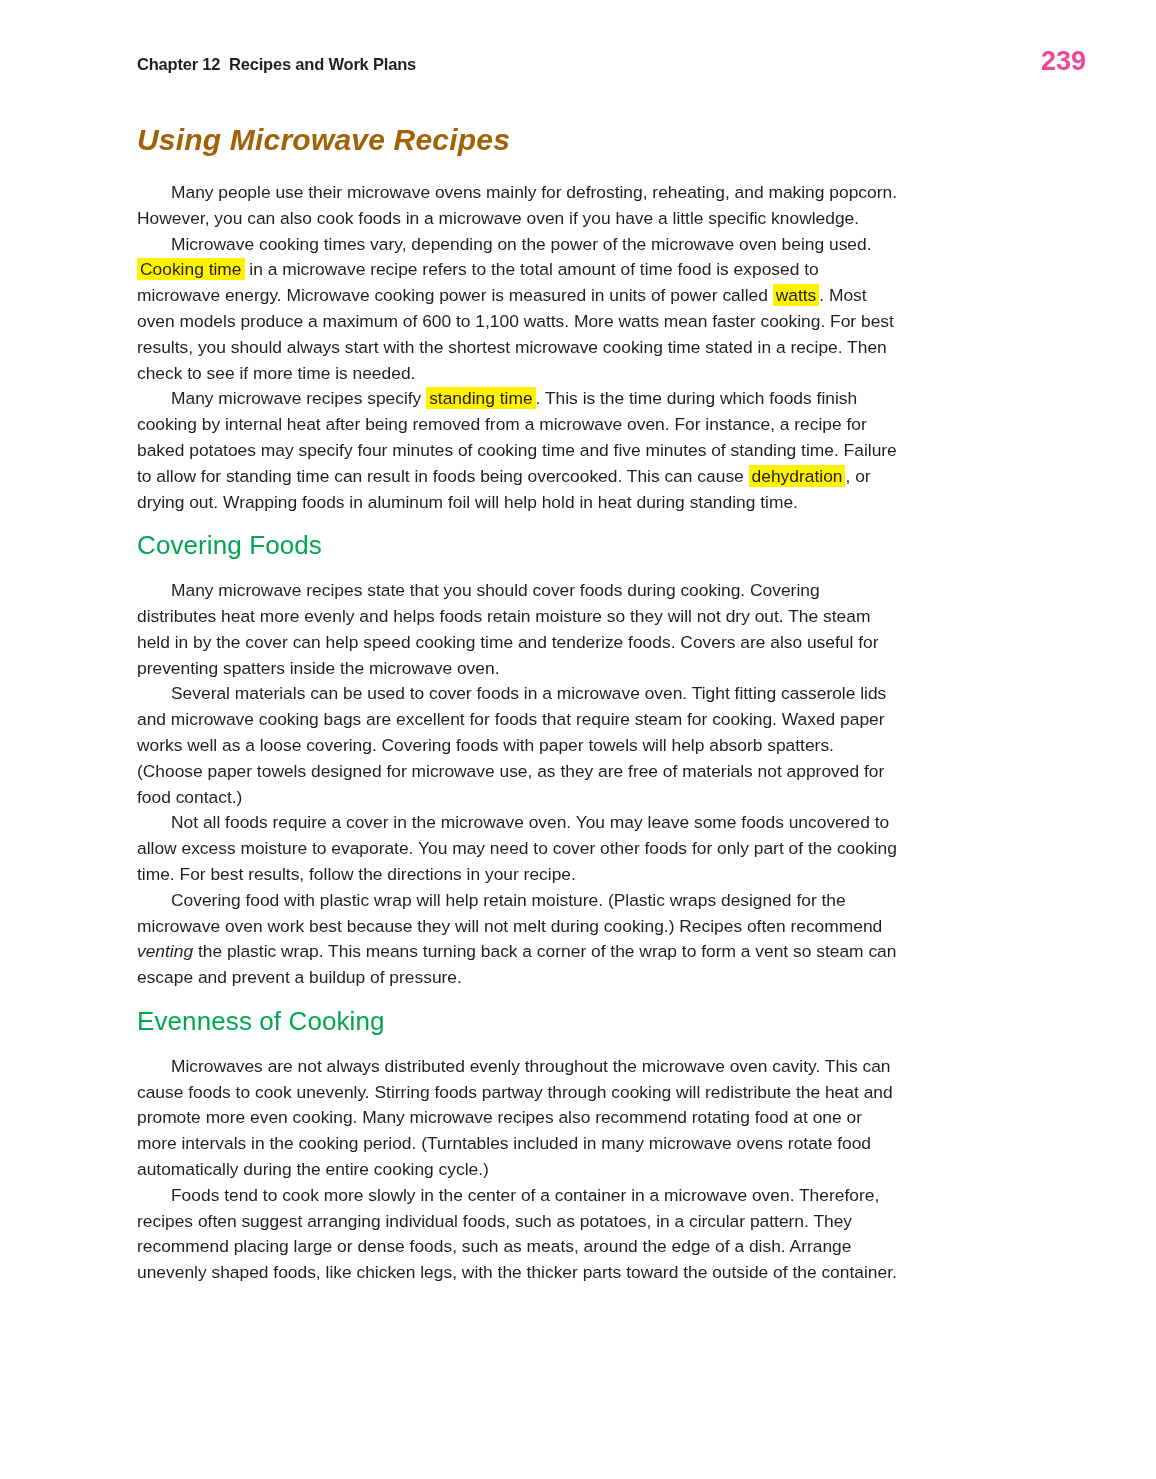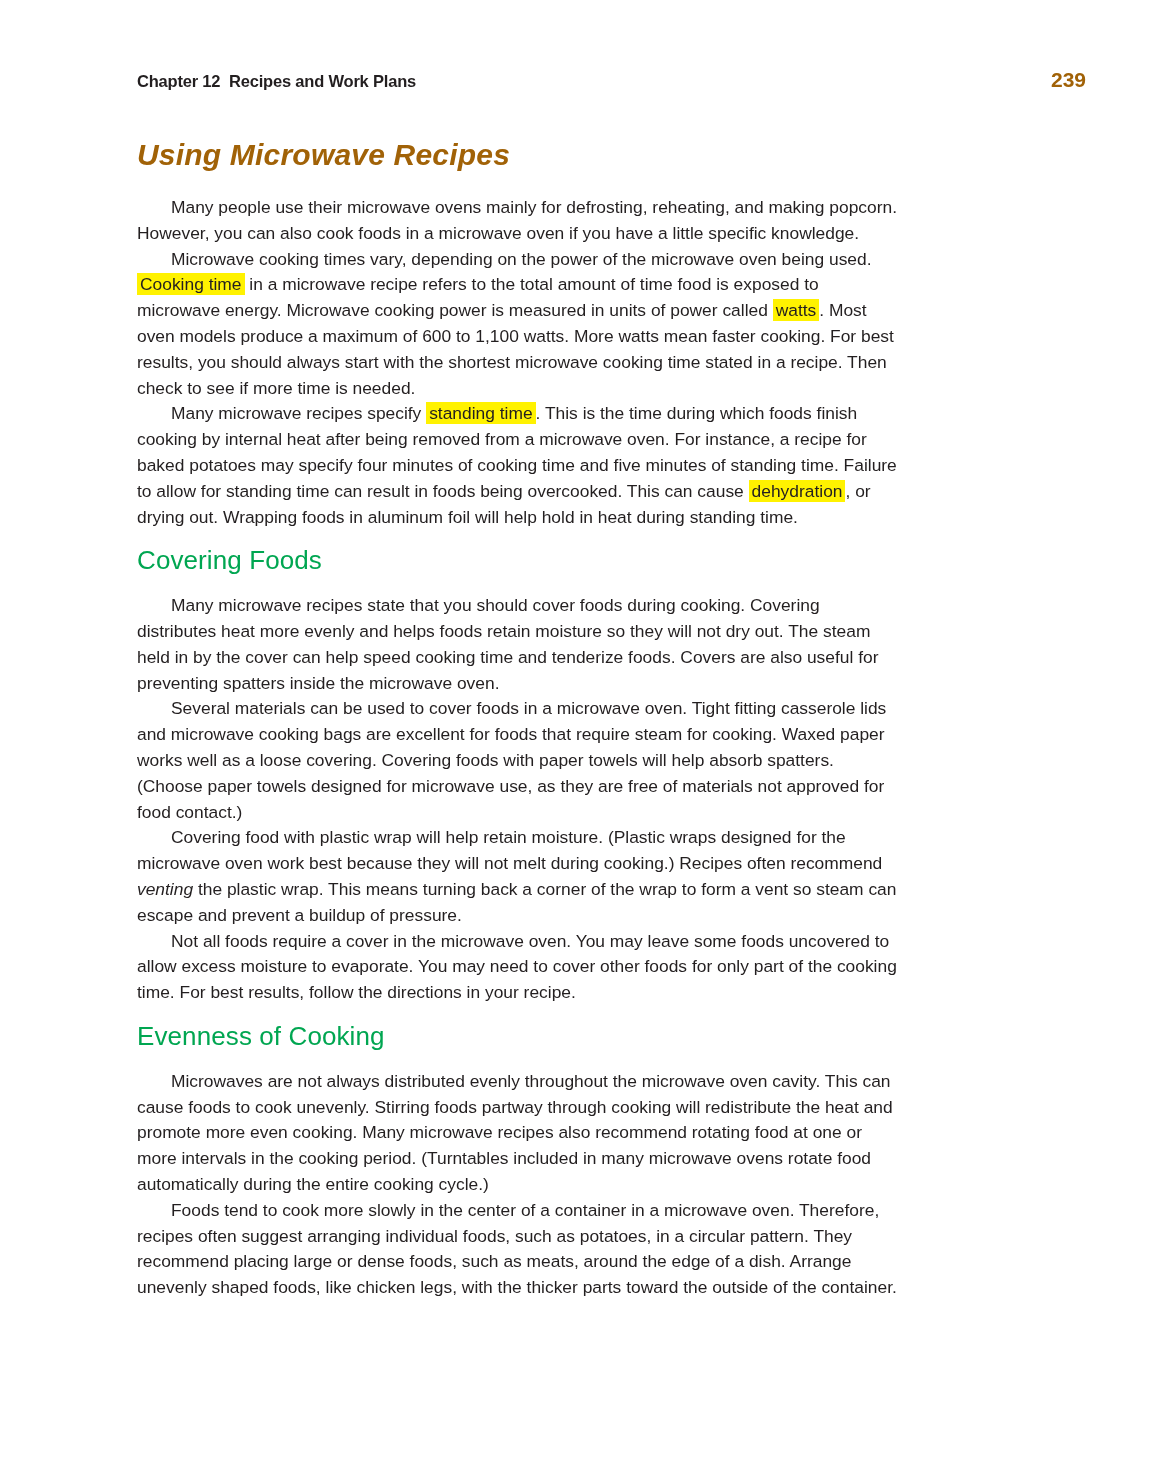--- a/index.html
+++ b/index.html
@@ -14,33 +14,33 @@
     background: #ffffff;
     font-family: "Liberation Sans", sans-serif;
     color: #231F20;
     box-sizing: border-box;
     overflow: hidden;
   }
   .page-header {
     display: flex;
     justify-content: space-between;
     align-items: baseline;
-    padding: 68px 70px 0 137px;
+    padding: 46px 70px 0 137px;
   }
   .chapter-label {
     font-size: 16.5px;
     font-weight: bold;
     color: #231F20;
     white-space: pre;
     letter-spacing: -0.2px;
   }
   .page-number {
-    font-size: 21px;
+    font-size: 27px;
     font-weight: bold;
-    color: #a16207;
+    color: #ec4899;
   }
   .article-title {
     margin: 46px 0 23px 137px;
     font-size: 30px;
     font-weight: bold;
     font-style: italic;
     color: #a16207;
     letter-spacing: 0.2px;
   }
   .body-col {
@@ -90,23 +90,23 @@
     <p class="para"><span>Microwave cooking times vary, depending on the power of the microwave oven being used. </span><span class="hl">Cooking time</span><span> in a microwave recipe refers to the total amount of time food is exposed to microwave energy. Microwave cooking power is measured in units of power called </span><span class="hl">watts</span><span>. Most oven models produce a maximum of 600 to 1,100 watts. More watts mean faster cooking. For best results, you should always start with the shortest microwave cooking time stated in a recipe. Then check to see if more time is needed.</span></p>
 
     <p class="para"><span>Many microwave recipes specify </span><span class="hl">standing time</span><span>. This is the time during which foods finish cooking by internal heat after being removed from a microwave oven. For instance, a recipe for baked potatoes may specify four minutes of cooking time and five minutes of standing time. Failure to allow for standing time can result in foods being overcooked. This can cause </span><span class="hl">dehydration</span><span>, or drying out. Wrapping foods in aluminum foil will help hold in heat during standing time.</span></p>
 
     <h2 class="section-heading">Covering Foods</h2>
 
     <p class="para"><span>Many microwave recipes state that you should cover foods during cooking. Covering distributes heat more evenly and helps foods retain moisture so they will not dry out. The steam held in by the cover can help speed cooking time and tenderize foods. Covers are also useful for preventing spatters inside the microwave oven.</span></p>
 
     <p class="para"><span>Several materials can be used to cover foods in a microwave oven. Tight fitting casserole lids and microwave cooking bags are excellent for foods that require steam for cooking. Waxed paper works well as a loose covering. Covering foods with paper towels will help absorb spatters. (Choose paper towels designed for microwave use, as they are free of materials not approved for food contact.)</span></p>
 
+    <p class="para"><span>Not all foods require a cover in the microwave oven. You may leave some foods uncovered to allow excess moisture to evaporate. You may need to cover other foods for only part of the cooking time. For best results, follow the directions in your recipe.</span></p>
+
     <p class="para"><span>Covering food with plastic wrap will help retain moisture. (Plastic wraps designed for the microwave oven work best because they will not melt during cooking.) Recipes often recommend </span><span class="it">venting</span><span> the plastic wrap. This means turning back a corner of the wrap to form a vent so steam can escape and prevent a buildup of pressure.</span></p>
-
-    <p class="para"><span>Not all foods require a cover in the microwave oven. You may leave some foods uncovered to allow excess moisture to evaporate. You may need to cover other foods for only part of the cooking time. For best results, follow the directions in your recipe.</span></p>
 
     <h2 class="section-heading">Evenness of Cooking</h2>
 
     <p class="para"><span>Microwaves are not always distributed evenly throughout the microwave oven cavity. This can cause foods to cook unevenly. Stirring foods partway through cooking will redistribute the heat and promote more even cooking. Many microwave recipes also recommend rotating food at one or more intervals in the cooking period. (Turntables included in many microwave ovens rotate food automatically during the entire cooking cycle.)</span></p>
 
     <p class="para"><span>Foods tend to cook more slowly in the center of a container in a microwave oven. Therefore, recipes often suggest arranging individual foods, such as potatoes, in a circular pattern. They recommend placing large or dense foods, such as meats, around the edge of a dish. Arrange unevenly shaped foods, like chicken legs, with the thicker parts toward the outside of the container.</span></p>
 
   </div>
 </div>
 

